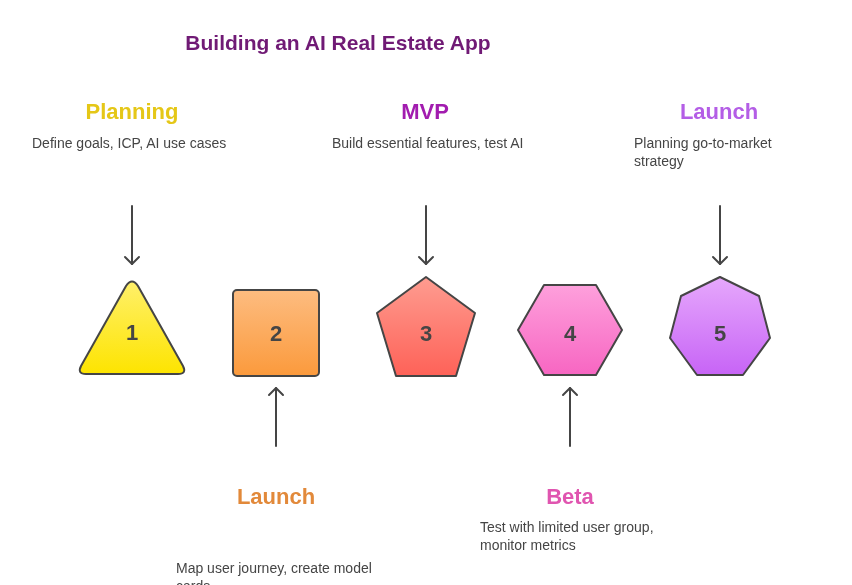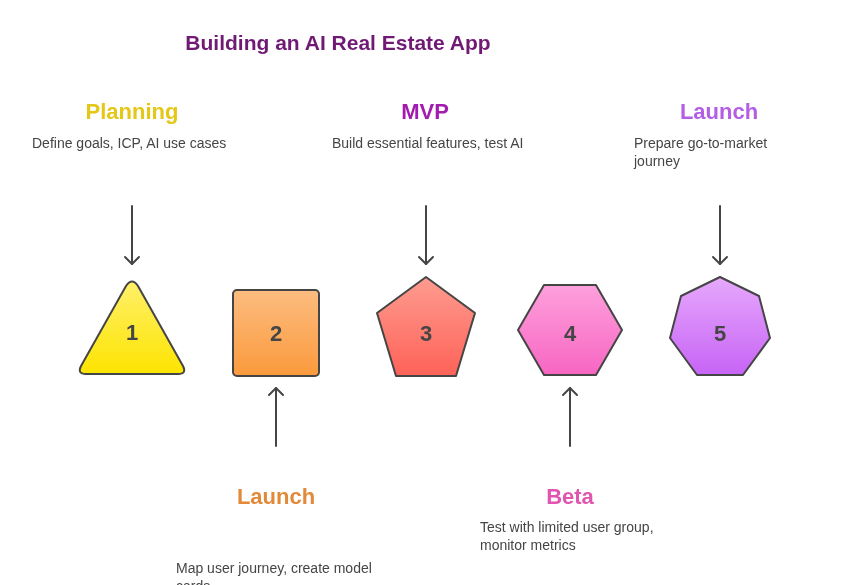--- a/index.html
+++ b/index.html
@@ -15,21 +15,21 @@
 
 <div class="title">Building an AI Real Estate App</div>
 
 <div class="step-title" style="left:32px; top:99px; color:#e5c717;">Planning</div>
 <div class="step-desc" style="left:32px; top:134px; width:200px;">Define goals, ICP, AI use cases</div>
 
 <div class="step-title" style="left:325px; top:99px; color:#a21caf;">MVP</div>
 <div class="step-desc" style="left:332px; top:134px;">Build essential features, test AI</div>
 
 <div class="step-title" style="left:619px; top:99px; color:#b45ee6;">Launch</div>
-<div class="step-desc" style="left:634px; top:134px; width:170px;">Prepare go-to-market journey</div>
+<div class="step-desc" style="left:634px; top:134px; width:170px;">Planning go-to-market strategy</div>
 
 <div class="step-title" style="left:176px; top:484px; color:#e2893a;">Launch</div>
 <div class="step-desc" style="left:176px; top:518px;margin-top:41px;">Map user journey, create model cards</div>
 
 <div class="step-title" style="left:470px; top:484px; color:#e055b0;">Beta</div>
 <div class="step-desc" style="left:480px; top:518px; width:180px;">Test with limited user group, monitor metrics</div>
 
 <svg class="diagram" width="852" height="585" viewBox="0 0 852 585">
   <defs>
     <linearGradient id="gYellow" x1="0" y1="0" x2="0" y2="1">

